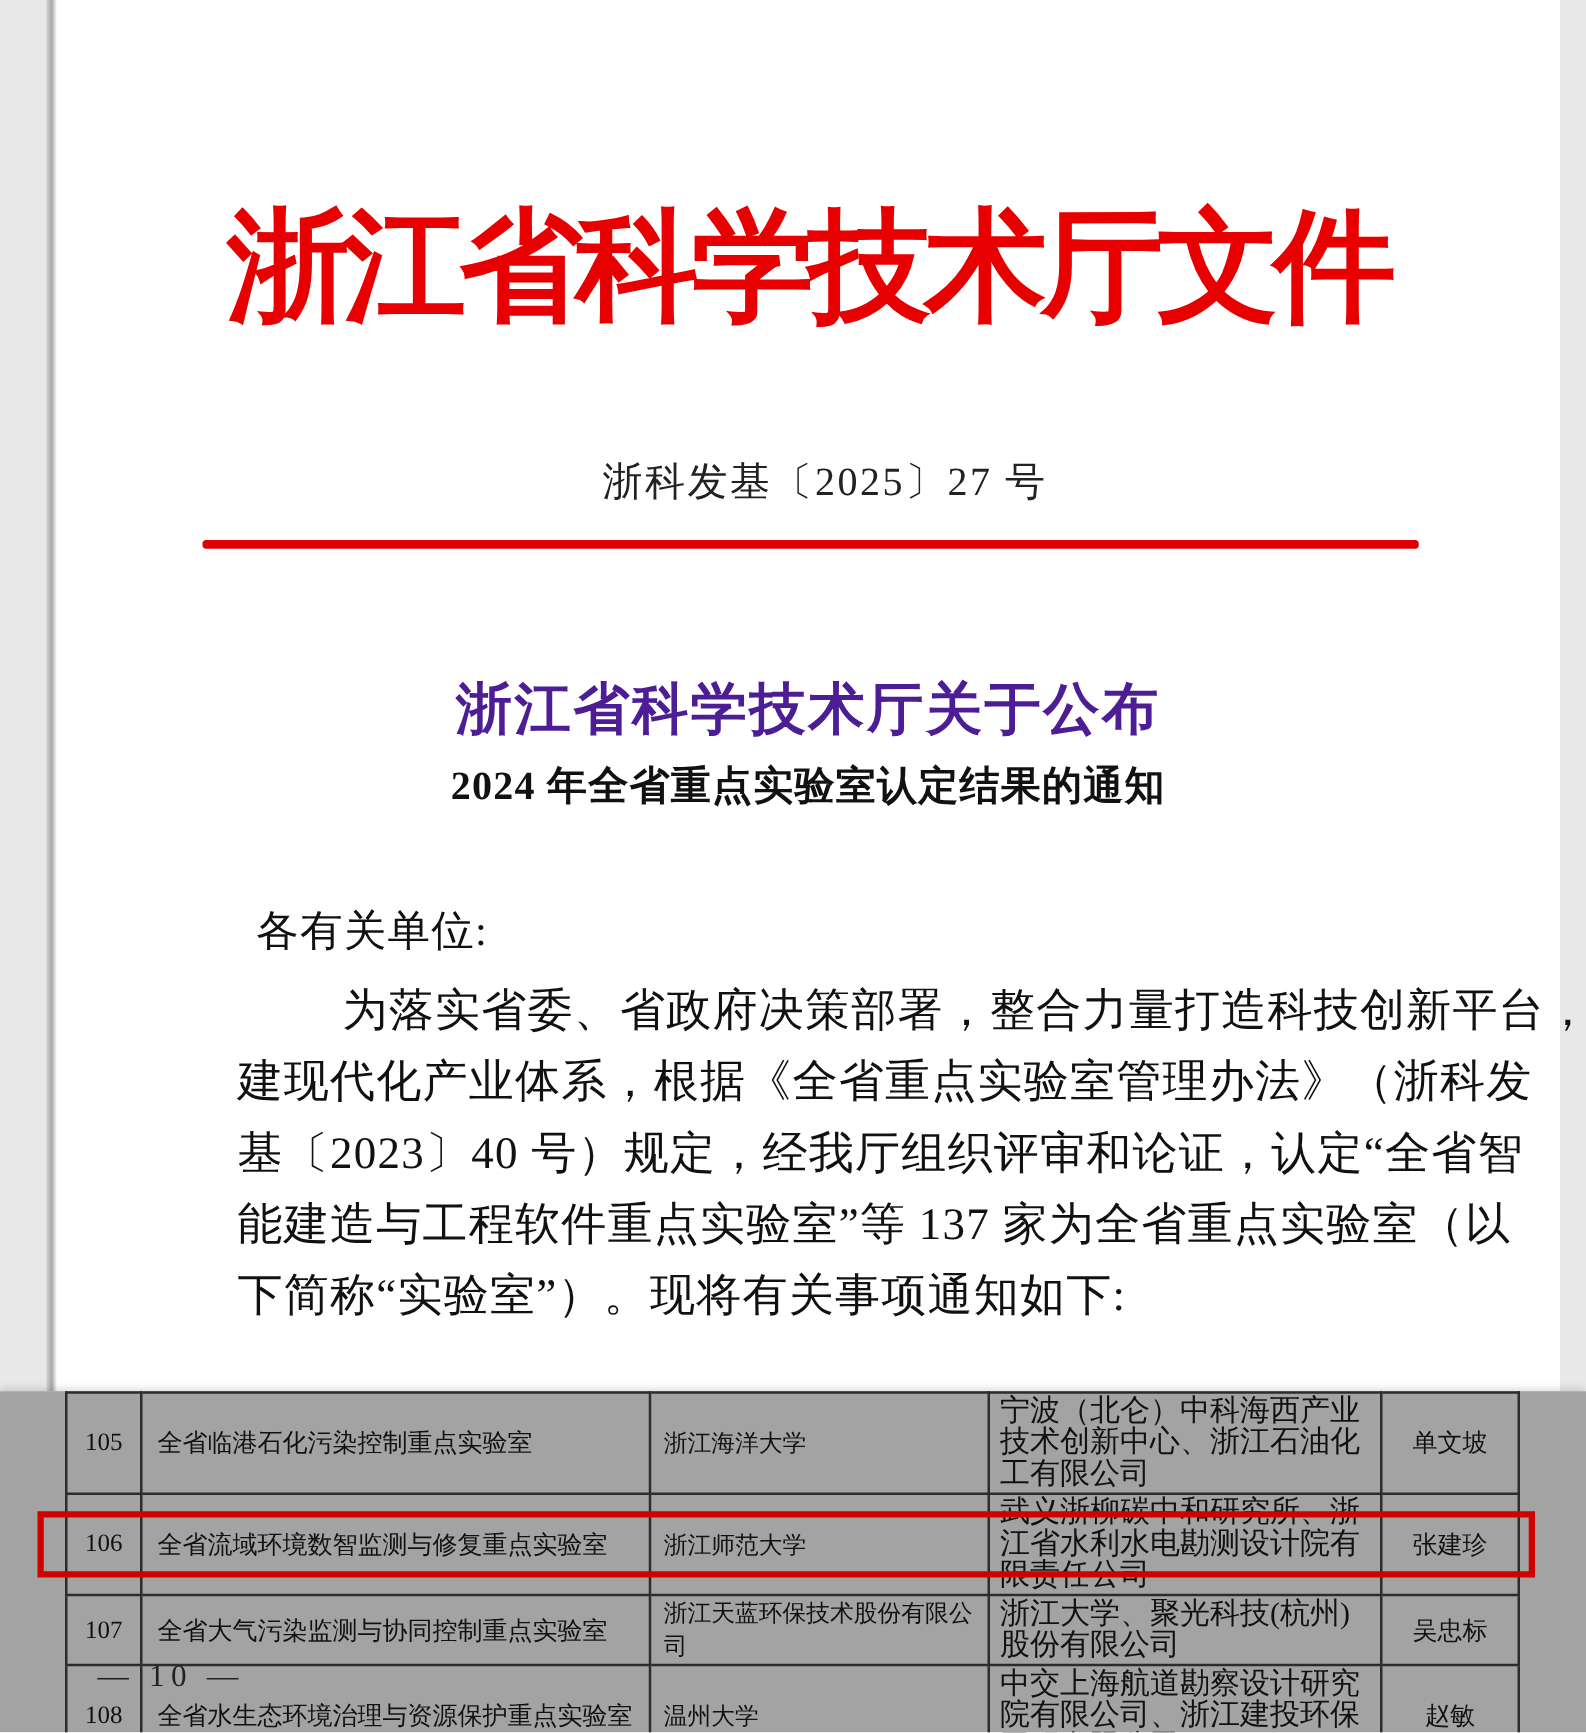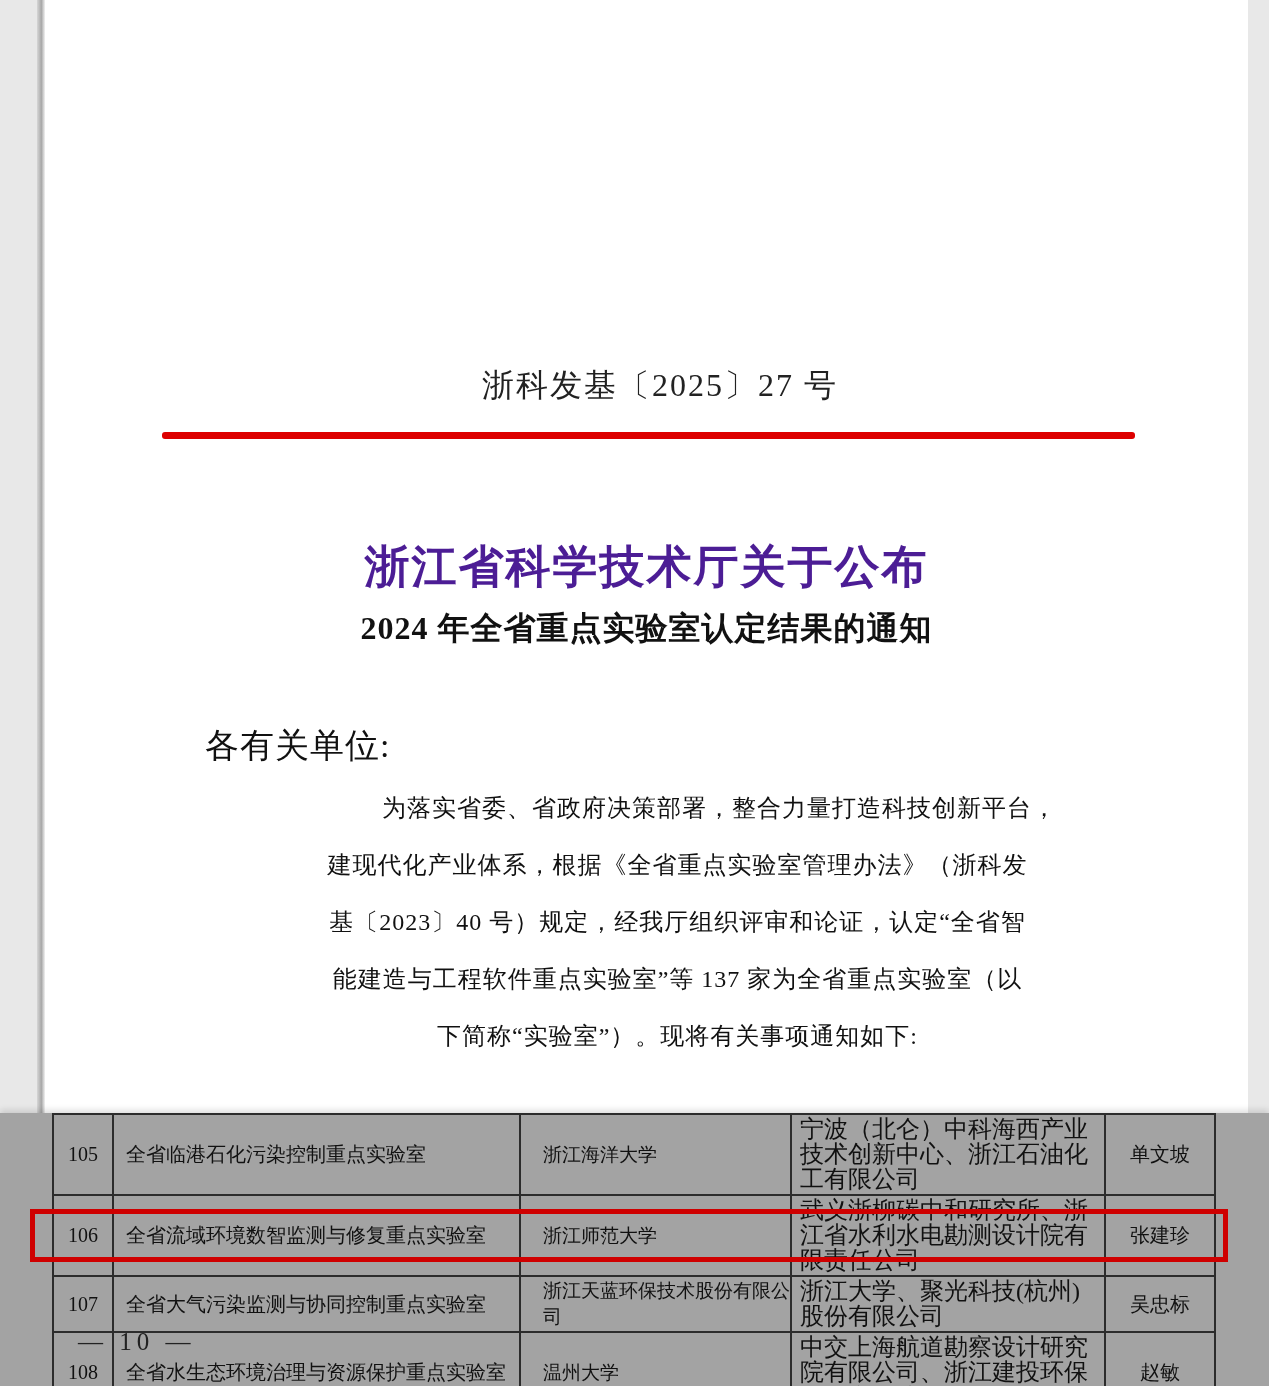--- a/index.html
+++ b/index.html
@@ -46,62 +46,63 @@
     position:absolute; left:45px; top:607px; width:1203px;
     text-align:center; font-size:32px; font-weight:bold; color:#111111;
     letter-spacing:1px; white-space:nowrap;
   }
   .salutation {
     position:absolute; left:205px; top:724px; height:44px; line-height:44px;
     font-size:34px; color:#111111; letter-spacing:1px; white-space:nowrap;
   }
   .body-text { position:absolute; left:190px; top:780px; width:975px; }
   .body-line {
-    height:57px; line-height:57px; font-size:24px; color:#111111;
-    letter-spacing:1px; white-space:nowrap;text-align:center;
+    height:57px; line-height:57px; font-size:36px; color:#111111;
+    letter-spacing:1px; white-space:nowrap;
   }
   .body-line.indented { padding-left:84px; }
   
   .table-section {
     position:absolute; left:0; top:1113px; width:1269px; height:273px;
     background:#a3a3a3; box-shadow:0 -3px 6px rgba(0,0,0,0.13);
   }
   table.labs {
     position:absolute; left:52px; top:0;
     width:1162px; border-collapse:collapse; table-layout:fixed;
     font-size:20px; color:#111111;
     font-family:"Liberation Serif","DejaVu Serif",serif;
   }
   table.labs td {
     border:2px solid #2c2c2c; height:49px; overflow:hidden;
     vertical-align:middle;
   }
   td.c-no   { text-align:center; font-size:20px; }
   td.c-lab  { padding-left:12px; font-size:20px; letter-spacing:0px; }
-  td.c-host { padding-left:22px; font-size:19px; }
+  td.c-host { padding-left:10px; font-size:19px; }
   td.c-part { padding:2px 8px; font-size:24px; line-height:25px; }
   td.c-dir  { text-align:center; font-size:20px; }
   .highlight-box {
     position:absolute; left:30px; top:96px; width:1198px; height:53px;
     border:5px solid #cf0000; background:transparent;
   }
   .page-num {
     position:absolute; left:78px; top:214px; height:30px; line-height:30px;
     font-size:25px; letter-spacing:5px; color:#222222; white-space:nowrap;
   }
 </style>
 </head>
 <body>
 
 <div class="screen">
 
   <div class="doc-section">
     <div class="page"></div>
     <div class="page-edge"></div>
 
+    <div class="letterhead-title">浙江省科学技术厅文件</div>
 
     <div class="doc-number">浙科发基〔2025〕27 号</div>
 
     <div class="red-divider"></div>
 
     <div class="notice-title-1">浙江省科学技术厅关于公布</div>
     <div class="notice-title-2">2024 年全省重点实验室认定结果的通知</div>
 
     <div class="salutation">各有关单位:</div>
 

